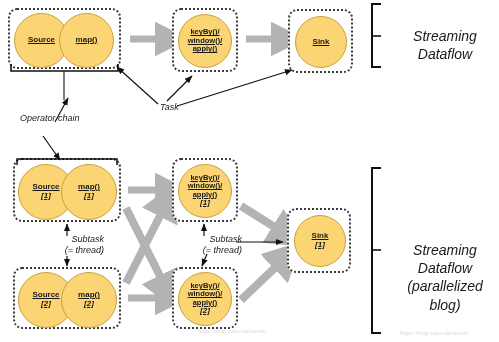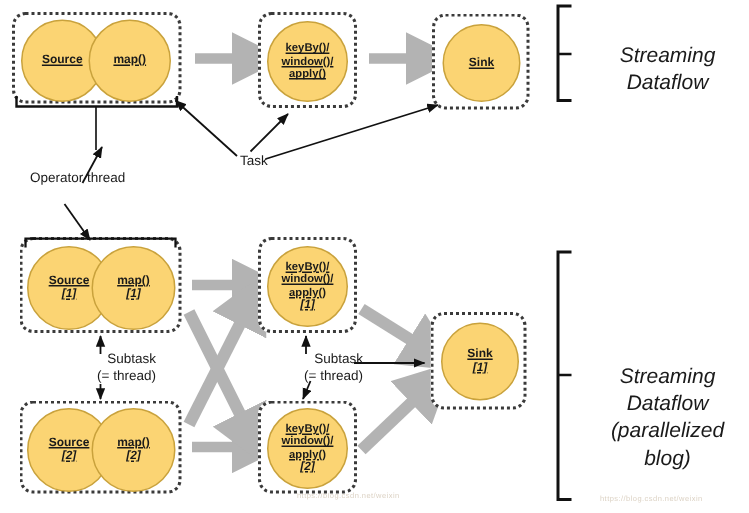--- a/index.html
+++ b/index.html
@@ -60,20 +60,21 @@
   }
   .opcircle .idx {
     display: block;
     font-size: 8px;
     font-style: italic;
     font-weight: bold;
   }
   .annot {
     position: absolute;
     font-size: 9px;
+    font-style: italic;
     color: #1a1a1a;
     white-space: nowrap;
     line-height: 1.25;
     z-index: 6;
   }
   .annot.center { text-align: right; }
   .side-label {
     position: absolute;
     font-size: 14px;
     font-style: italic;
@@ -253,21 +254,21 @@
       <path d="M381,4 L372,4 L372,67 L381,67" fill="none" stroke="#111111" stroke-width="2"></path>
       <line x1="372" y1="36" x2="381" y2="36" stroke="#111111" stroke-width="1.6"></line>
     </g>
 
     <g>
       <path d="M381,168 L372,168 L372,333 L381,333" fill="none" stroke="#111111" stroke-width="2"></path>
       <line x1="372" y1="250" x2="381" y2="250" stroke="#111111" stroke-width="1.6"></line>
     </g>
   </svg>
 
-  <div class="annot" style="left:20px; top:113px;">Operator thread</div>
+  <div class="annot" style="left:20px; top:113px;">Operator chain</div>
 
   <div class="annot" style="left:160px; top:102px;">Task</div>
 
   <div class="annot center" style="left:32px; top:234px; width:72px;">
     <span>Subtask</span><br>
     <span>(= thread)</span>
   </div>
 
   <div class="annot center" style="left:170px; top:234px; width:72px;">
     <span>Subtask</span><br>

